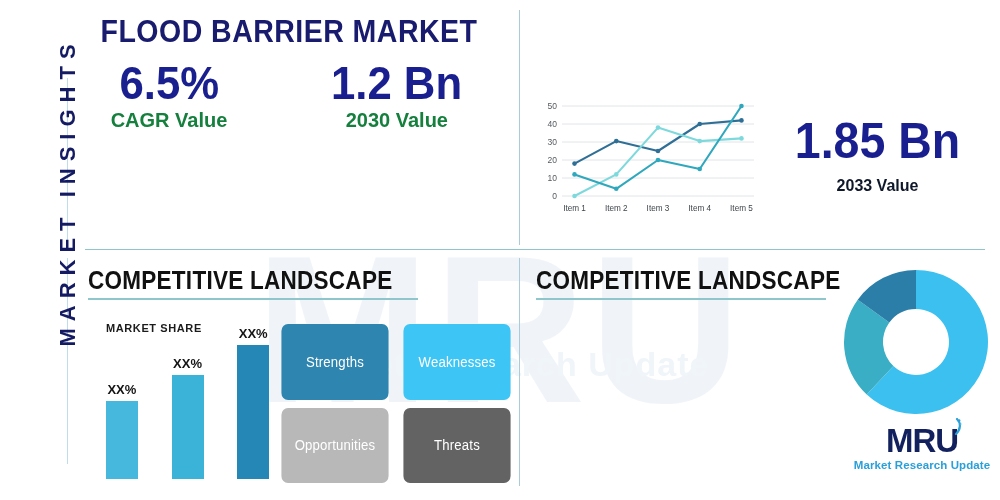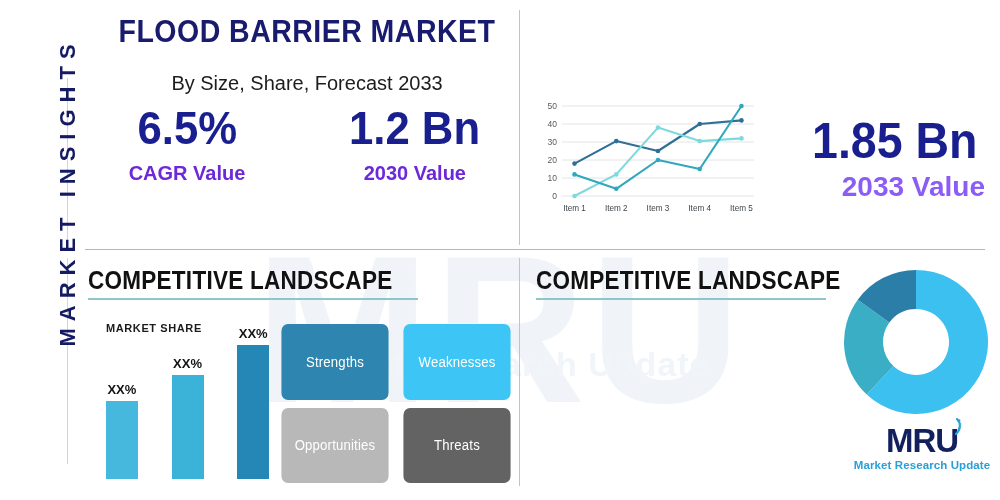--- a/index.html
+++ b/index.html
@@ -100,21 +100,21 @@
     position: absolute;
     left: 85px; top: 249px;
     width: 900px; height: 1px;
     background: #8fc6cc;
     z-index: 4;
   }
 
   
   .title-block {
     position: absolute;
-    left: 92px; top: 14px;
+    left: 74px; top: 14px;
     width: 430px;
     z-index: 6;
     text-align: center;
   }
   .main-title {
     font-size: 31px;
     font-weight: 700;
     color: #181b6e;
     letter-spacing: 0.5px;
     transform: scaleX(0.92);
@@ -139,22 +139,22 @@
     font-weight: 700;
     color: #1a1f8f;
     line-height: 1.05;
     transform: scaleX(0.93);
     transform-origin: center;
     white-space: nowrap;
   }
   .stat-label {
     font-size: 20px;
     font-weight: 700;
-    color: #6d28d9;
-    margin-top: 10px;
+    color: #15803d;
+    margin-top: 2px;
     white-space: nowrap;
   }
 
   
   .tr-panel {
     position: absolute;
     left: 536px; top: 16px;
     width: 440px;
     z-index: 6;
   }
@@ -187,37 +187,37 @@
   .line-chart-wrap {
     position: absolute;
     left: 536px; top: 100px;
     width: 224px; height: 118px;
     z-index: 6;
   }
   .growth-block {
     position: absolute;
     left: 770px; top: 115px;
     width: 215px;
-    text-align: right;
+    text-align: center;
     z-index: 6;
   }
   .growth-value {
     font-size: 50px;
     font-weight: 700;
     color: #1a1f8f;
     line-height: 1.05;
     transform: scaleX(0.93);
     transform-origin: center;
     white-space: nowrap;
   }
   .growth-label {
-    font-size: 28px;
-    font-weight: 700;
-    color: #8b5cf6;
-    margin-top: 3px;
+    font-size: 16px;
+    font-weight: 700;
+    color: #0f172a;
+    margin-top: 9px;
   }
 
   
   .bl-panel {
     position: absolute;
     left: 88px; top: 266px;
     width: 420px;
     z-index: 6;
   }
   .bl-underline {
@@ -355,21 +355,20 @@
   <div class="side-label">MARKET INSIGHTS</div>
 
   <div class="rule-v-top"></div>
   <div class="rule-v-bot"></div>
   <div class="rule-v-mid-top"></div>
   <div class="rule-v-mid-bot"></div>
   <div class="rule-h"></div>
 
   <div class="title-block">
     <div class="main-title">FLOOD BARRIER MARKET</div>
-    <div class="subtitle">By Size, Share, Forecast 2033</div>
     <div class="stats-row">
       <div class="stat">
         <div class="stat-value">6.5%</div>
         <div class="stat-label">CAGR Value</div>
       </div>
       <div class="stat">
         <div class="stat-value">1.2 Bn</div>
         <div class="stat-label">2030 Value</div>
       </div>
     </div>

